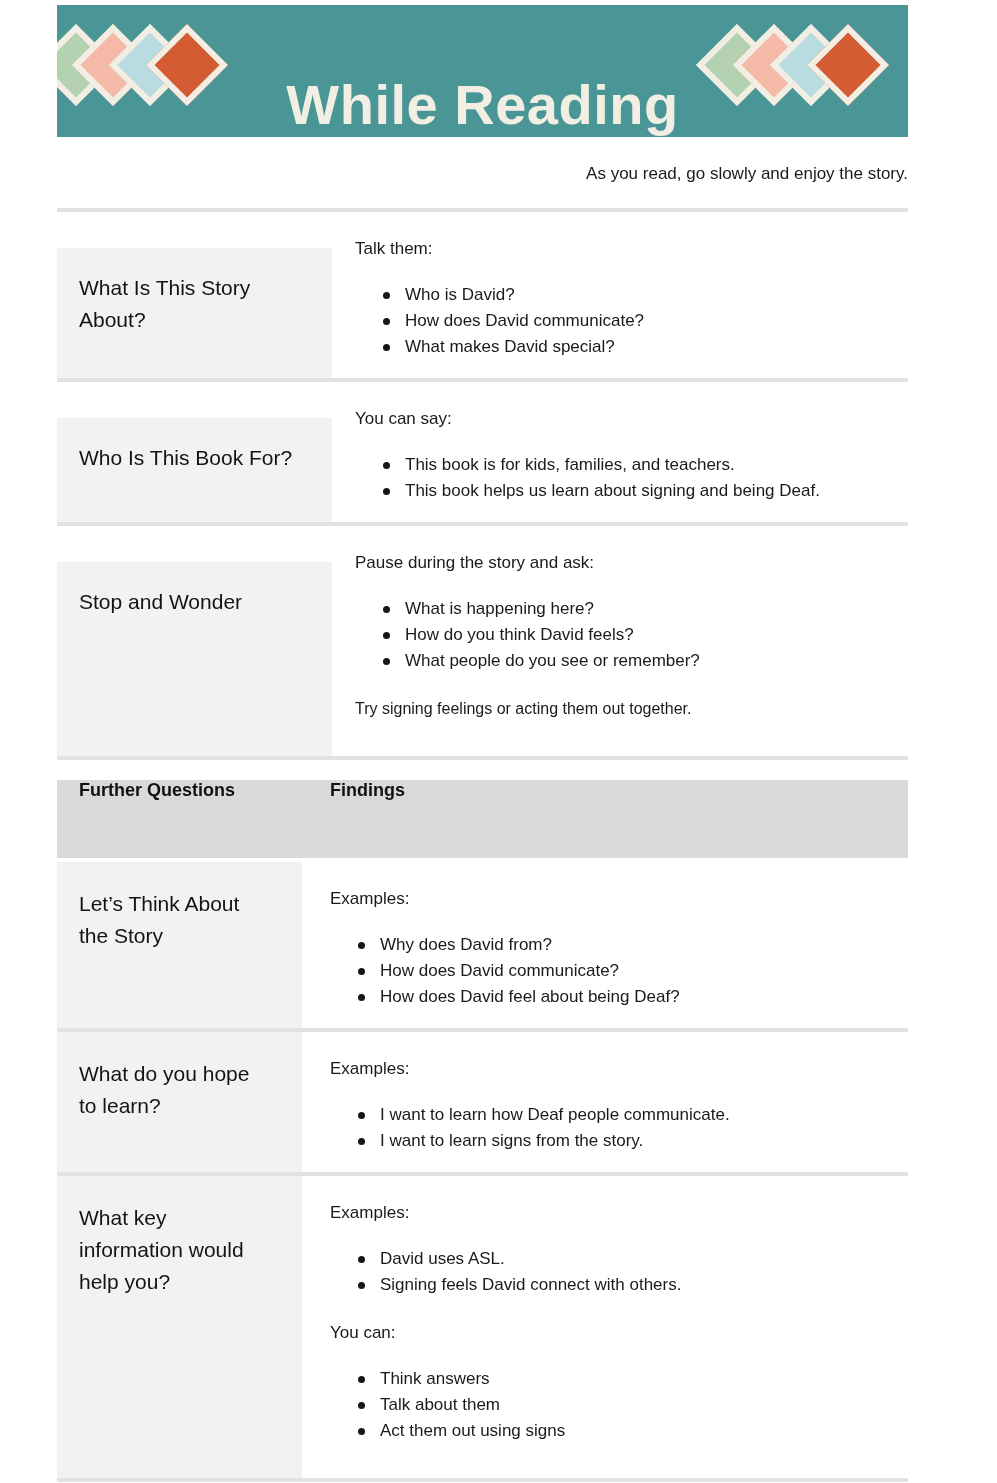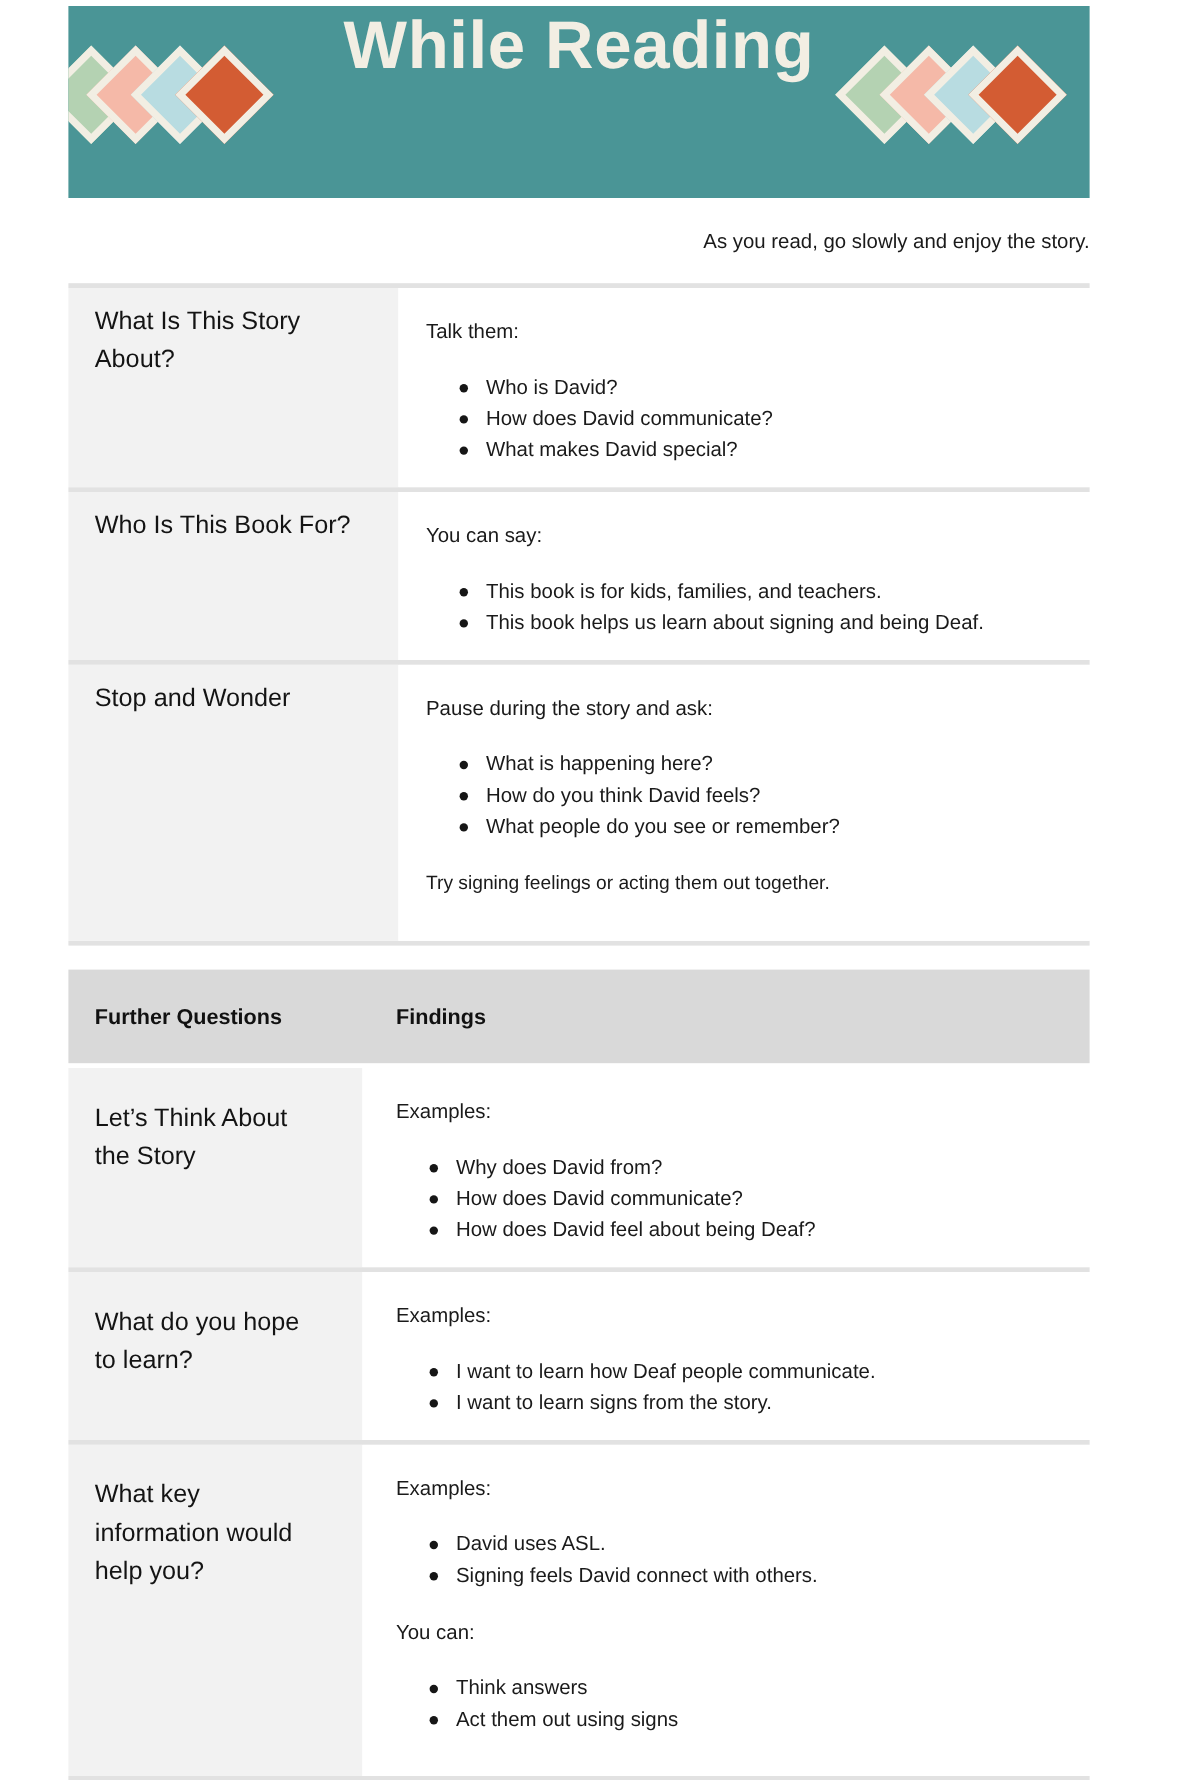--- a/index.html
+++ b/index.html
@@ -9,25 +9,25 @@
     min-height: 1483px;
     font-family: "Liberation Sans", sans-serif;
     color: var(--text, #1a1a1a);
   }
   .page { width: 851px; margin-left: 57px; }
 
   
   .banner {
     position: relative;
     margin-top: 5px;
-    height: 160px;
+    height: 132px;
     background: var(--teal, #4a9596);
     overflow: hidden;
     display: flex;
-    align-items: flex-start;
+    align-items: flex-end;
     justify-content: center;
   }
   .banner-title {
     font-size: 56px;
     font-weight: 800;
     letter-spacing: 0.5px;
     color: var(--cream, #f2eee3);
     z-index: 10;
     position: relative;
   }
@@ -69,21 +69,21 @@
   .guide-table { border-top: 4px solid var(--separator, #e2e2e2); }
   .guide-table .row { display: flex; border-bottom: 4px solid var(--separator, #e2e2e2); }
 
   .cell-label {
     background: var(--cell-gray, #f2f2f2);
     font-size: 21px;
     line-height: 32px;
     color: #141414;
     flex: none;
   }
-  .t1 .cell-label { width: 275px; padding: 12px 35px 18px 22px; }
+  .t1 .cell-label { width: 275px; padding: 24px 35px 18px 22px; margin-top: 36px; }
   .t2 .cell-label { width: 245px; padding: 26px 40px 18px 22px; }
 
   .cell-content { flex: 1; background: #ffffff; }
   .t1 .cell-content { padding: 24px 30px 18px 23px; }
   .t2 .cell-content { padding: 24px 30px 18px 28px; }
   .row.tall .cell-content { padding-bottom: 34px; }
 
   .lead { font-size: 17px; line-height: 26px; }
   .lead-2 { margin-top: 22px; }
   .bullets { list-style: none; margin: 20px 0 0 0; padding: 0 0 0 28px; }
@@ -99,21 +99,21 @@
     width: 7px; height: 7px;
     border-radius: 50%;
     background: #161616;
   }
   .footer-line { margin-top: 22px; font-size: 16px; line-height: 26px; }
 
   
   .t2 { border-top: none; margin-top: 20px; }
   .t2-header {
     display: flex;
-    align-items: center;
+    align-items: flex-start;
     height: 78px;
     background: var(--header-gray, #d9d9d9);
     margin-bottom: 4px;
     font-size: 18px;
     font-weight: bold;
     color: #111111;
   }
   .t2-header .h-col1 { width: 245px; padding-left: 22px; flex: none; }
   .t2-header .h-col2 { padding-left: 28px; }
 </style>
@@ -214,20 +214,21 @@
       <div class="cell-label">What key information would help you?</div>
       <div class="cell-content">
         <p class="lead">Examples:</p>
         <ul class="bullets">
           <li><span class="bullet-dot"></span><span>David uses ASL.</span></li>
           <li><span class="bullet-dot"></span><span>Signing feels David connect with others.</span></li>
         </ul>
         <p class="lead lead-2">You can:</p>
         <ul class="bullets">
           <li><span class="bullet-dot"></span><span>Think answers</span></li>
+          <li><span class="bullet-dot"></span><span>Talk about them</span></li>
           <li><span class="bullet-dot"></span><span>Act them out using signs</span></li>
         </ul>
       </div>
     </div>
 
   </section>
 
 </div>
 
 </body></html>

